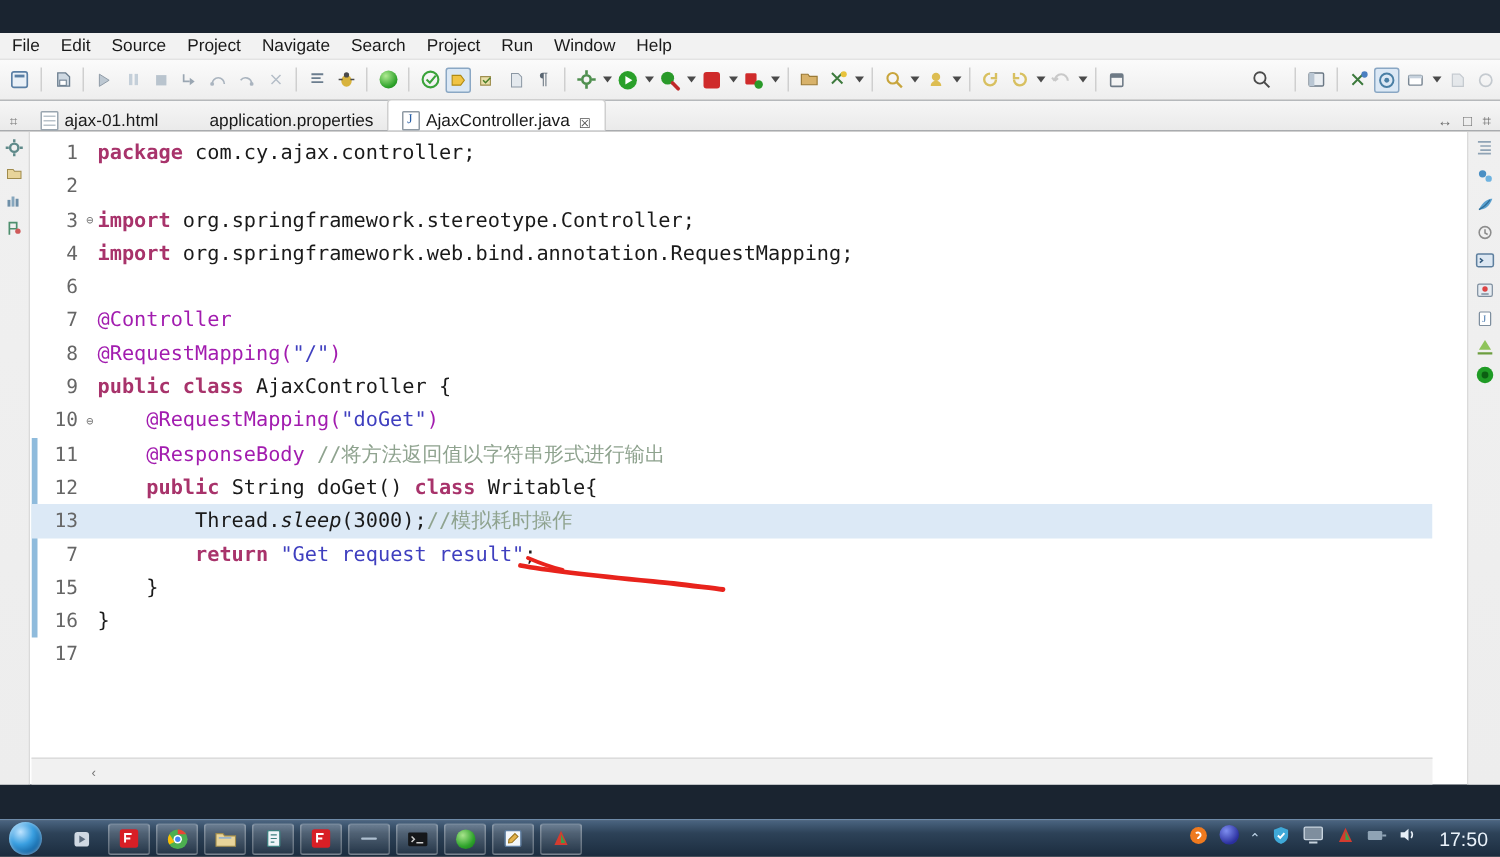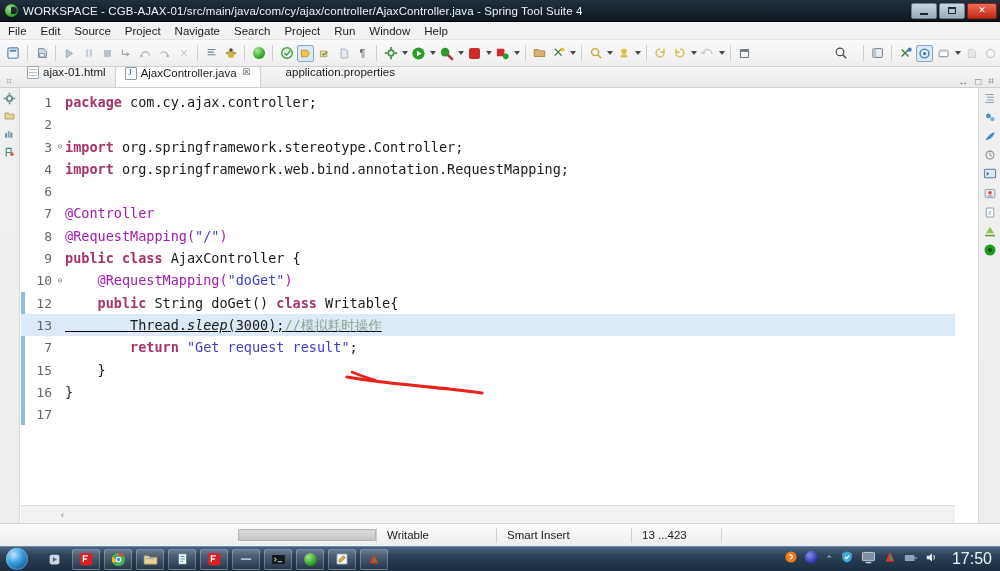--- a/index.html
+++ b/index.html
@@ -82,21 +82,21 @@
   .tb-box-sel { border:1px solid #8aa7c4; background:#dbe8f5; border-radius:2px; }
 
   
   .tabrow {
     position:absolute; left:0; top:67px; width:1000px; height:21px;
     background: linear-gradient(180deg,#f6f6f6,#eaeaea);
     border-bottom:1px solid #cfcfcf;
     display:flex; align-items:flex-end;
   }
   .tab {
-    height: 21px; display:flex; align-items:flex-start; gap:4px;
+    height: 21px; display:flex; align-items:flex-end; gap:4px;
     padding: 0 9px; font-size:11.5px; color:#1a1a1a; white-space:nowrap;
   }
   .tab.active {
     background:#fff; border:1px solid #cfcfcf; border-bottom:none;
     border-radius:3px 3px 0 0; height:21px;
   }
   .tab-ico { width:12px;height:13px; display:inline-block; position:relative; flex:0 0 auto;}
   .ico-html { background:#fff; border:1px solid #9aa6b0; border-radius:1px; }
   .ico-html::before{content:"";position:absolute;left:1px;top:2px;right:1px;height:1px;background:#b9c3cb;box-shadow:0 3px 0 #b9c3cb,0 6px 0 #b9c3cb;}
   .ico-leaf { width:11px;height:9px;background:#8cc63e;border-radius:50% 10% 50% 10%; transform:rotate(-20deg); }
@@ -132,21 +132,21 @@
     position:absolute; left:0; top:0; width:4px; height:417px;
   }
   .chg-bar { position:absolute; left:0; width:4px; background:#8fbbdc; }
 
   .code {
     font-family:"DejaVu Sans Mono","Liberation Mono",monospace;
     font-size:13.5px; line-height:22.3px;
     position:absolute; left:0; top:3px; right:0;
   }
   .ln-row { position:relative; height:22.3px; white-space:pre; }
-  .ln-row.hl { background:#dce9f6;text-decoration:underline; }
+  .ln-row.hl { background:#dce9f6; }
   .ln-num {
     display:inline-block; width:34px; text-align:right;
     color:#666; padding-right:3px;
     font-family:"DejaVu Sans Mono","Liberation Mono",monospace;
     font-size:13px;
   }
   .fold {
     display:inline-block; width:10px; text-align:center; color:#777; font-size:9px;
     vertical-align: middle;
   }
@@ -200,41 +200,28 @@
   }
   .tb-apps { display:flex; align-items:center; gap:4px; margin-left:12px; }
   .tb-app {
     width:28px;height:21px;border-radius:2px;
     border:1px solid rgba(255,255,255,.25);
     background: linear-gradient(180deg, rgba(255,255,255,.22), rgba(255,255,255,.04));
     display:flex;align-items:center;justify-content:center;
   }
   .tb-app.flat { border-color: transparent; background: transparent; }
   .tray { margin-left:auto; display:flex; align-items:center; gap:7px; padding-right:8px; }
-  .tray-clock { color:#eaf2fa; font-size:16px; padding-left:6px; }
+  .tray-clock { color:#eaf2fa; font-size:13px; padding-left:6px; }
   .i-cir { width:13px;height:13px;border-radius:50%;display:inline-block; }
 </style>
 </head>
 <body>
 
 <div id="app">
 
-  <div class="titlebar">
-    <span class="app-glyph"></span>
-    <span class="title-text">WORKSPACE - CGB-AJAX-01/src/main/java/com/cy/ajax/controller/AjaxController.java - Spring Tool Suite 4</span>
-    <div class="win-btns">
-      <div class="win-btn">
-          <span class="mn"></span>
-        </div>
-      <div class="win-btn">
-          <span class="mx"></span>
-        </div>
-      <div class="win-btn close">✕</div>
-    </div>
-  </div>
 
   <div class="menubar" id="menubar">
       <span class="menu-item">File</span>
       <span class="menu-item">Edit</span>
       <span class="menu-item">Source</span>
       <span class="menu-item">Project</span>
       <span class="menu-item">Navigate</span>
       <span class="menu-item">Search</span>
       <span class="menu-item">Project</span>
       <span class="menu-item">Run</span>
@@ -497,28 +484,28 @@
         </svg>
       </span>
   </div>
 
   <div class="tabrow">
     <span style="width:18px;text-align:center;font-size:9px;color:#7a7a7a;">⌗</span>
     <div class="tab">
       <span class="tab-ico ico-html"></span>
       <span>ajax-01.html</span>
     </div>
+    <div class="tab">
+      <span class="tab-ico"><span class="ico-leaf"></span></span>
+      <span>application.properties</span>
+    </div>
     <div class="tab active">
       <span class="tab-ico ico-java"></span>
       <span>AjaxController.java</span>
       <span class="tab-close">☒</span>
-    </div>
-    <div class="tab">
-      <span class="tab-ico"><span class="ico-leaf"></span></span>
-      <span>application.properties</span>
     </div>
     <div class="tabrow-right">
       <span>↔</span>
       <span>□</span>
       <span>⌗</span>
     </div>
   </div>
 
   <div class="editor-wrap">
 
@@ -556,20 +543,21 @@
       <div class="code" id="codebody">
           <div class="ln-row"><span class="ln-num">1</span><span class="fold"></span><span class="src"><span class="kw">package</span><span class="plain"> com.cy.ajax.controller;</span></span></div>
           <div class="ln-row"><span class="ln-num">2</span><span class="fold"></span><span class="src"></span></div>
           <div class="ln-row"><span class="ln-num">3</span><span class="fold" style="font-size: 8px;">⊖</span><span class="src"><span class="kw">import</span><span class="plain"> org.springframework.stereotype.Controller;</span></span></div>
           <div class="ln-row"><span class="ln-num">4</span><span class="fold"></span><span class="src"><span class="kw">import</span><span class="plain"> org.springframework.web.bind.annotation.RequestMapping;</span></span></div>
           <div class="ln-row"><span class="ln-num">6</span><span class="fold"></span><span class="src"></span></div>
           <div class="ln-row"><span class="ln-num">7</span><span class="fold"></span><span class="src"><span class="ann">@Controller</span></span></div>
           <div class="ln-row"><span class="ln-num">8</span><span class="fold"></span><span class="src"><span class="ann">@RequestMapping(</span><span class="str">"/"</span><span class="ann">)</span></span></div>
           <div class="ln-row"><span class="ln-num">9</span><span class="fold"></span><span class="src"><span class="kw">public class</span><span class="plain"> AjaxController {</span></span></div>
           <div class="ln-row"><span class="ln-num">10</span><span class="fold" style="font-size: 8px;">⊖</span><span class="src"><span class="ann">    @RequestMapping(</span><span class="str">"doGet"</span><span class="ann">)</span></span></div>
+          <div class="ln-row"><span class="ln-num">11</span><span class="fold"></span><span class="src"><span class="ann">    @ResponseBody </span><span class="cmt">//将方法返回值以字符串形式进行输出</span></span></div>
           <div class="ln-row"><span class="ln-num">12</span><span class="fold"></span><span class="src"><span class="plain">    </span><span class="kw">public</span><span class="plain"> String doGet() </span><span class="kw">class</span><span class="plain"> Writable{</span></span></div>
           <div class="ln-row hl"><span class="ln-num">13</span><span class="fold"></span><span class="src"><span class="plain">        Thread.</span><span class="ital">sleep</span><span class="plain">(3000);</span><span class="cmt">//模拟耗时操作</span></span></div>
           <div class="ln-row"><span class="ln-num">7</span><span class="fold"></span><span class="src"><span class="plain">        </span><span class="kw">return</span><span class="plain"> </span><span class="str">"Get request result"</span><span class="plain">;</span></span></div>
           <div class="ln-row"><span class="ln-num">15</span><span class="fold"></span><span class="src"><span class="plain">    }</span></span></div>
           <div class="ln-row"><span class="ln-num">16</span><span class="fold"></span><span class="src"><span class="plain">}</span></span></div>
           <div class="ln-row"><span class="ln-num">17</span><span class="fold"></span><span class="src"></span></div>
         </div>
     </div>
 
     <svg class="red-mark" viewBox="0 0 1000 571" style="position:absolute;left:-21px;top:-88px;">
@@ -632,27 +620,20 @@
         </span>
       <span class="rail-ico">
         <svg width="14" height="14" viewBox="0 0 16 16">
             <circle cx="8" cy="8" r="6.3" fill="#1f9b25"></circle>
             <circle cx="8" cy="8" r="2.6" fill="#0c5f12"></circle>
           </svg>
         </span>
     </div>
   </div>
 
-  <div class="statusbar">
-    <div class="sb-prog"></div>
-    <div class="sb-cell sb-w">Writable</div>
-    <div class="sb-cell sb-s">Smart Insert</div>
-    <div class="sb-cell sb-c">13 ...423</div>
-    <div class="sb-cell"></div>
-  </div>
 
   <div class="taskbar">
     <span class="start-orb"></span>
     <div class="tb-apps">
       <span class="tb-app flat">
         <svg width="13" height="13" viewBox="0 0 16 16">
             <rect x="2" y="2" width="12" height="12" rx="2.6" fill="#cfd8e2"></rect>
             <path d="M6 5l5 3-5 3z" fill="#5b6b7d"></path>
           </svg>
         </span>

